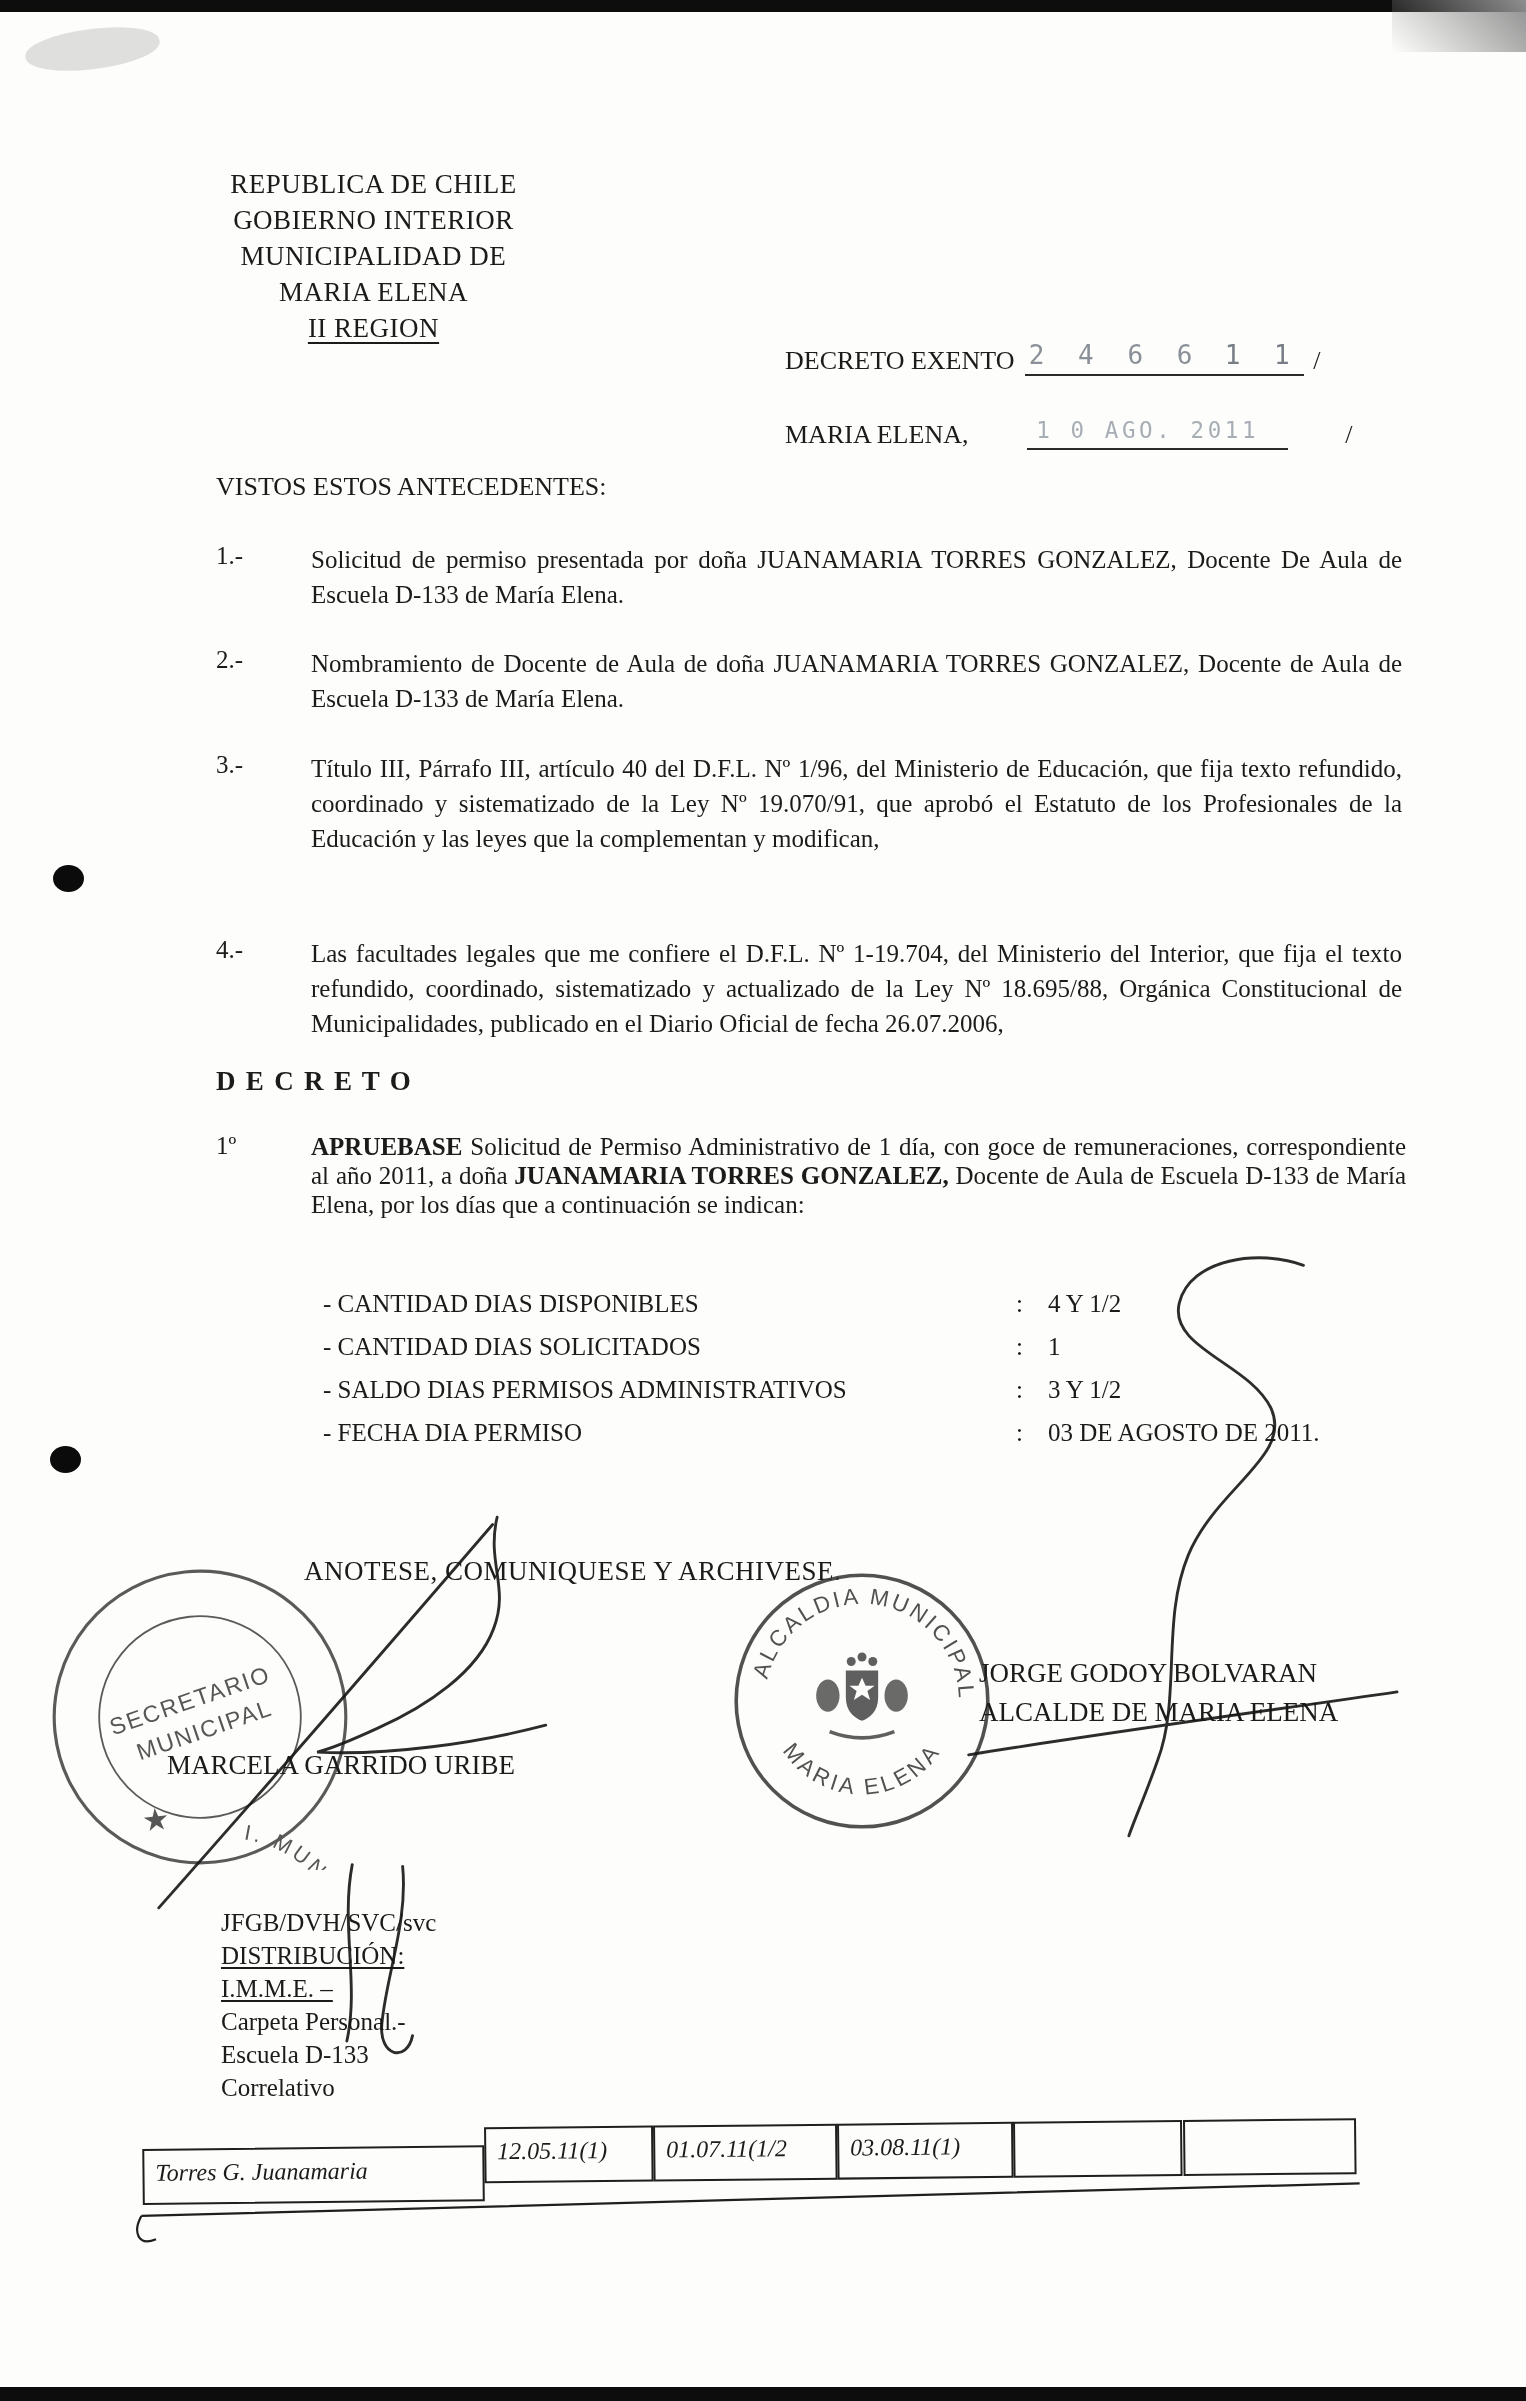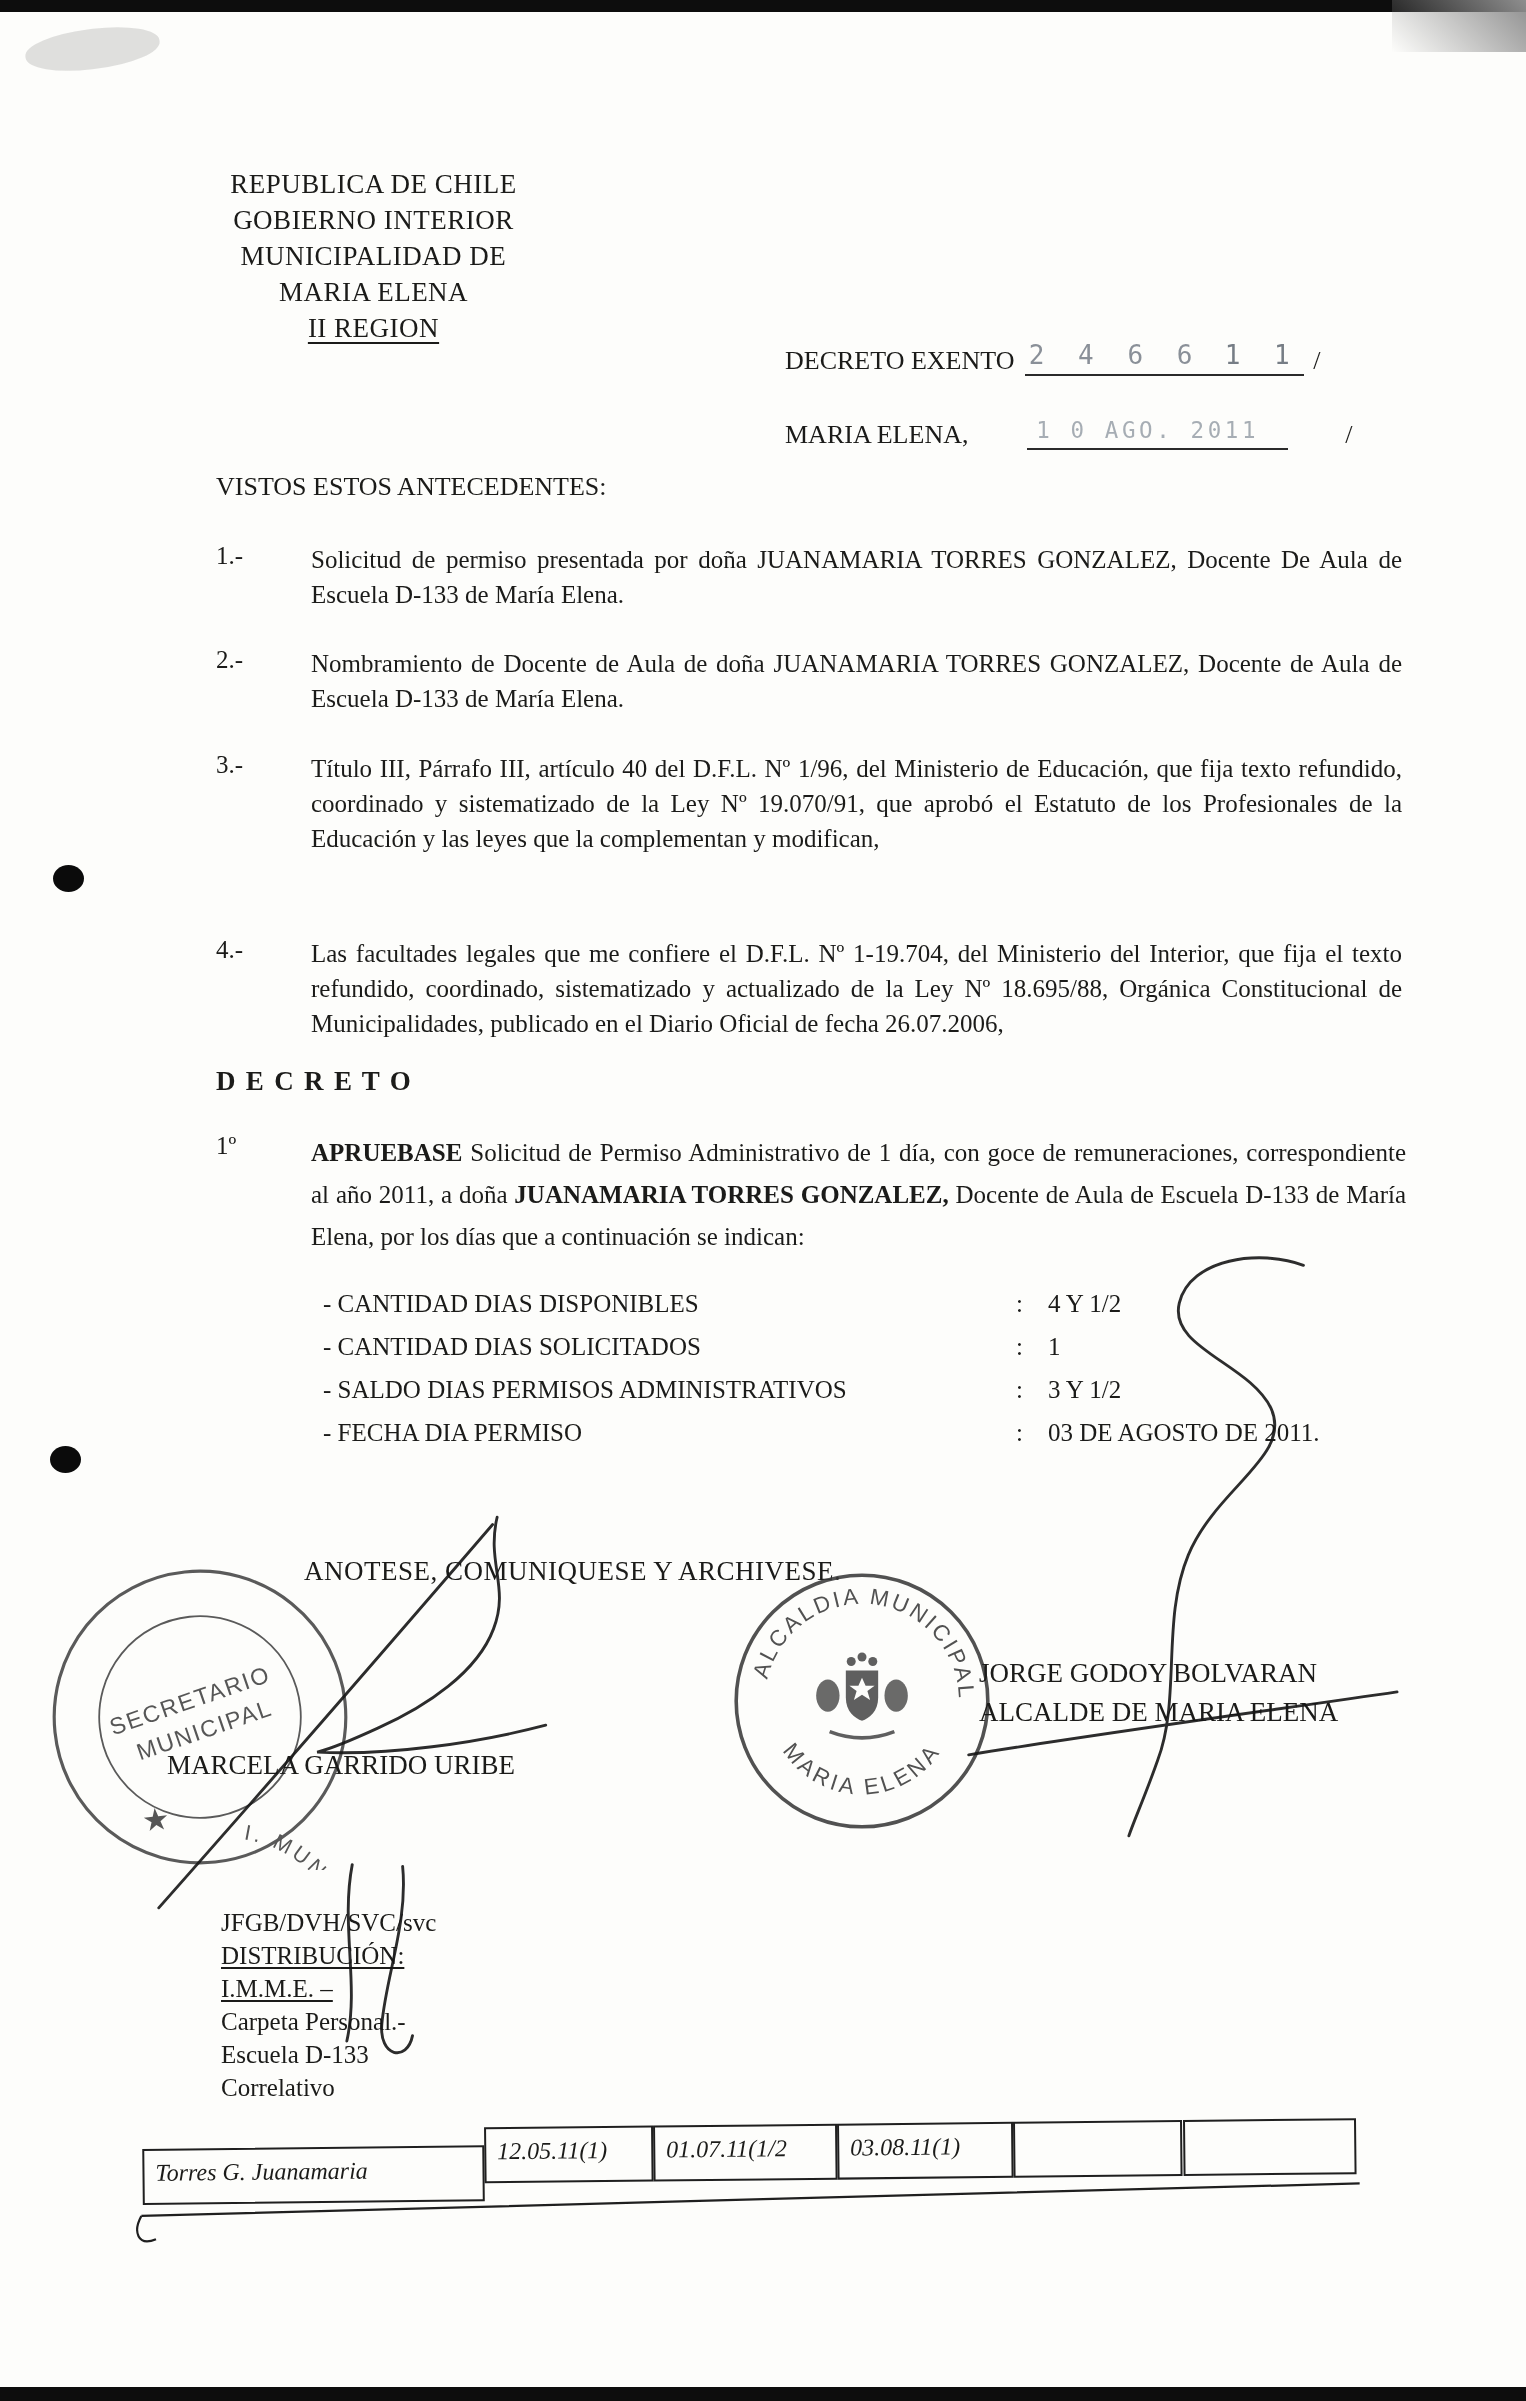--- a/index.html
+++ b/index.html
@@ -31,21 +31,21 @@
   .date-stamp{font-family:"DejaVu Sans Mono",monospace;color:#98a0a8;letter-spacing:3.6px;font-size:22.5px;position:absolute;left:9px;bottom:5.4px;white-space:nowrap;opacity:.85;}
   .slash{margin-left:9px;}
 
   
   .vistos{left:216px;top:472px;font-size:26px;}
   .item-num{left:216px;font-size:25px;}
   .item-text{left:311px;width:1091px;font-size:25px;line-height:35px;text-align:justify;}
   .a1{top:542px;} .a2{top:646px;} .a3{top:751px;} .a4{top:936px;}
   .decreto-h{left:216px;top:1066px;font-size:27px;font-weight:bold;letter-spacing:1.8px;}
   .res-num{left:216px;top:1132px;font-size:25px;}
-  .res-text{left:311px;top:1132px;width:1095px;font-size:25px;line-height:42px;text-align:justify;}
+  .res-text{left:311px;top:1132px;width:1095px;font-size:25px;line-height:29px;text-align:justify;}
   .b{font-weight:bold;}
   .permiso{left:323px;top:1290px;font-size:25px;}
   .permiso-row{display:grid;grid-template-columns:693px 32px auto;height:43px;align-items:baseline;}
   .closing{left:304px;top:1556px;font-size:27px;letter-spacing:0.5px;}
 
   
   .mayor-name{left:979px;top:1654px;font-size:27px;line-height:39px;}
   .secretary-name{left:167px;top:1744px;font-size:27px;line-height:42px;}
   .secretary-name .t2{padding-left:31px;}
 

